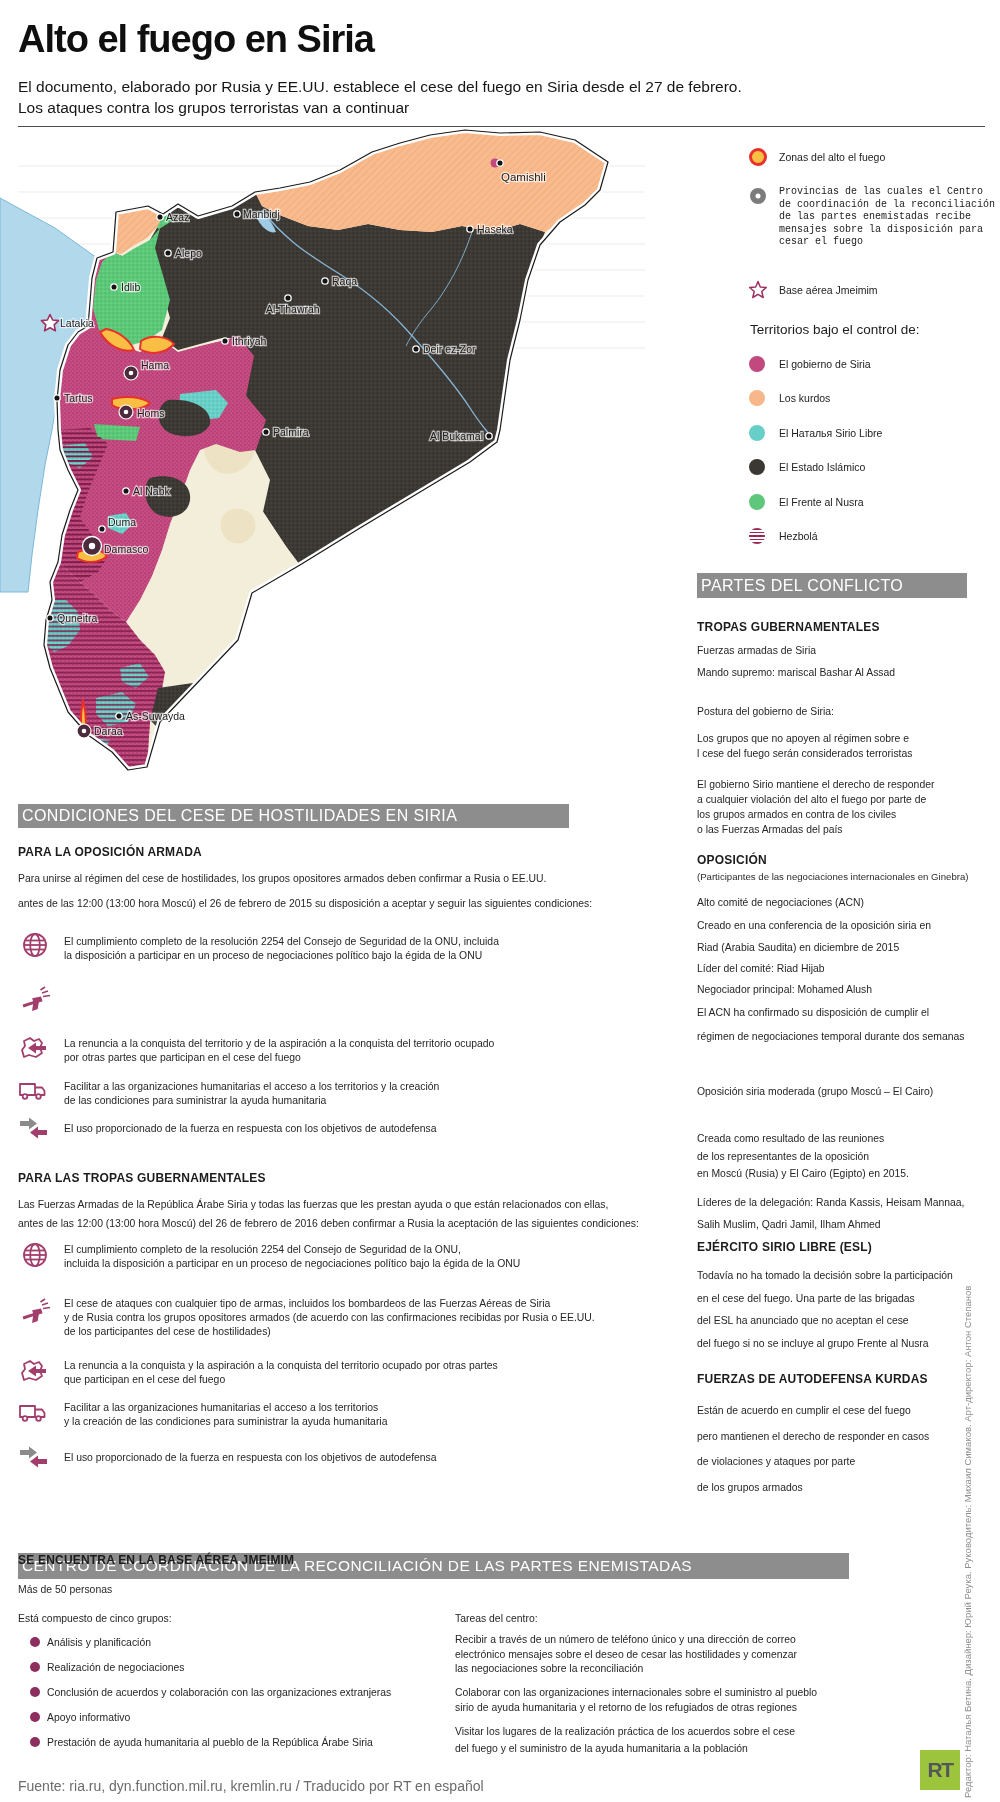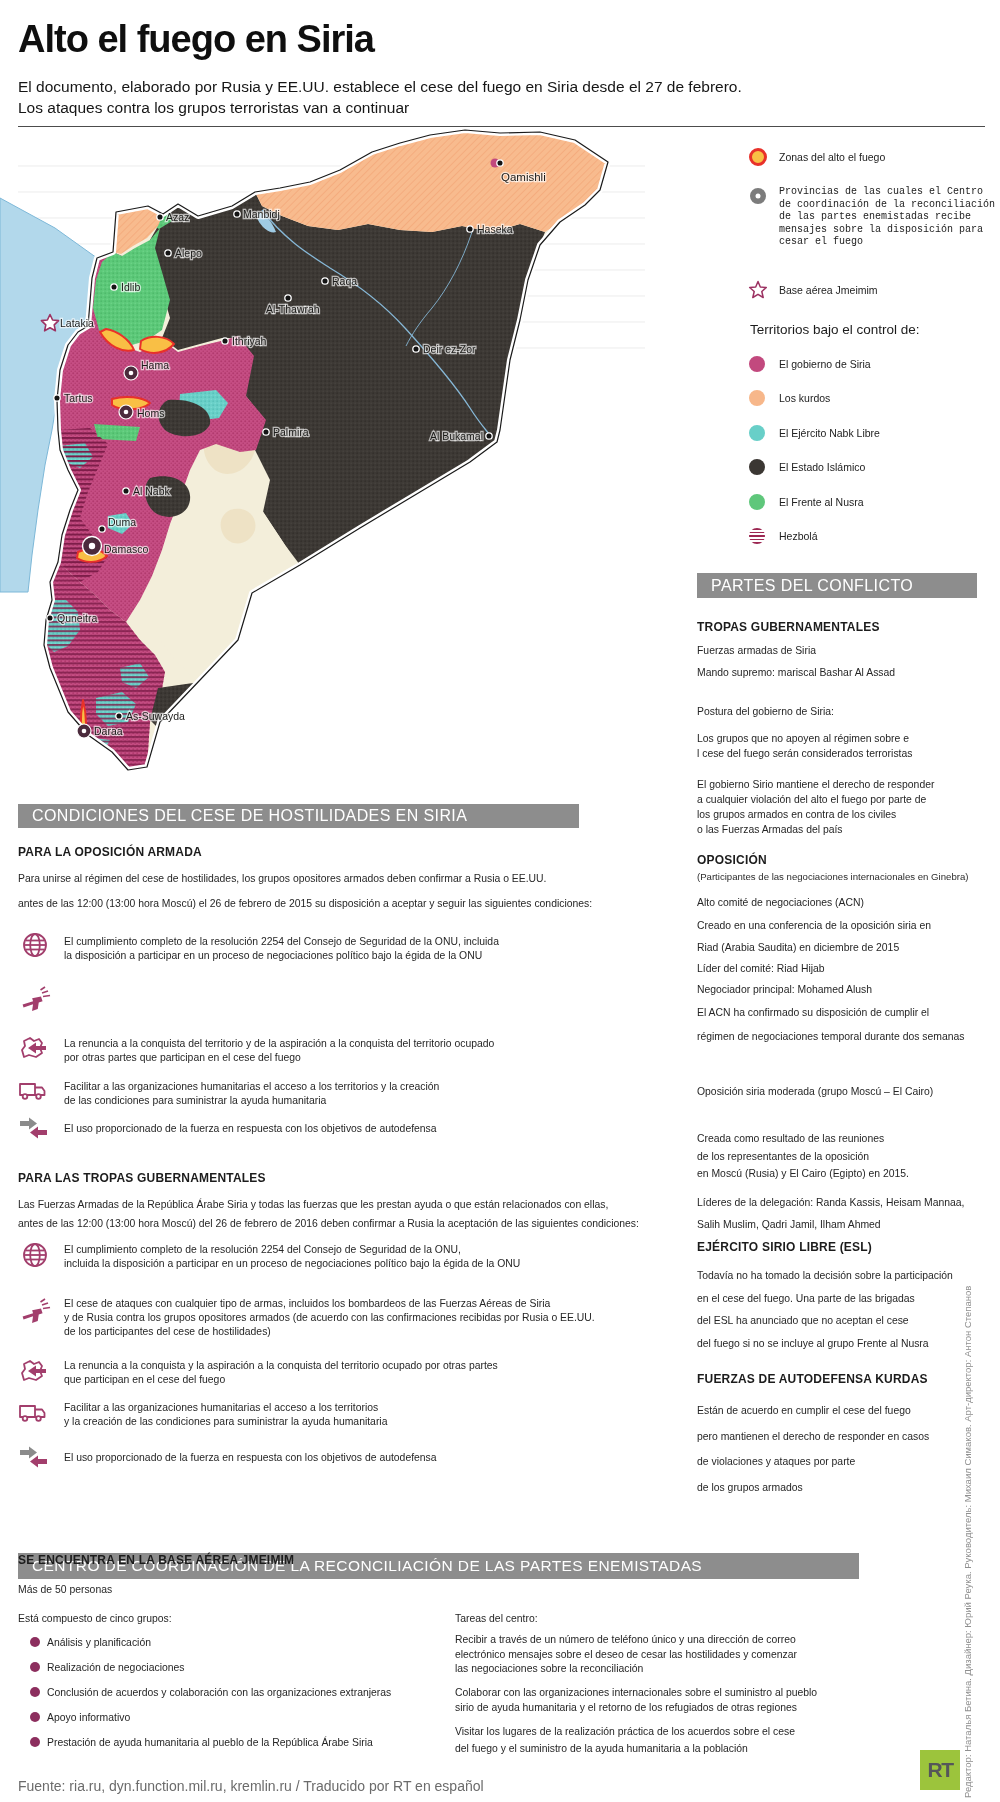--- a/index.html
+++ b/index.html
@@ -2,21 +2,21 @@
 <html><head>
 <meta charset="utf-8">
 <style>
   html,body{margin:0;padding:0;background:#fff;}
   .page{position:relative;width:1000px;height:1802px;background:#fff;overflow:hidden;
         font-family:"Liberation Sans",sans-serif;color:#262626;}
   .abs{position:absolute;}
   .title{left:18px;top:18px;font-size:38px;font-weight:700;letter-spacing:-1px;color:#0f0f0f;}
   .subtitle{left:18px;top:76px;font-size:15.5px;line-height:21px;color:#161616;white-space:pre-line;}
   .toprule{left:18px;top:126px;width:967px;height:1px;background:#4c4c4c;}
-  .bar{background:#8d8d8d;color:#fff;display:flex;align-items:center;padding-left:14px;letter-spacing:.4px;}
+  .bar{background:#8d8d8d;color:#fff;display:flex;align-items:center;padding-left:4px;letter-spacing:.4px;}
   .bar-partes{left:697px;top:573px;width:266px;height:25px;font-size:16px;}
   .bar-cond{left:18px;top:804px;width:547px;height:24px;font-size:16px;}
   .bar-centro{left:18px;top:1509px;width:827px;height:26px;font-size:15.5px;margin-top:44px;}
   .h-small{font-size:12px;font-weight:700;color:#1c1c1c;letter-spacing:.2px;}
   .body-txt{font-size:10.4px;line-height:14px;color:#262626;white-space:pre-line;}
   .nowrap{white-space:pre;}
   .rc{left:697px;width:300px;}
   .lh15{line-height:15px;}.lh17{line-height:17.5px;}.lh22{line-height:22.5px;}.lh25{line-height:25.5px;}
   .sub-note{font-size:9.6px;color:#2c2c2c;}
   .legend-txt{font-size:10.5px;color:#222;}
@@ -232,21 +232,21 @@
 
   <div class="abs legend-title" style="left:750px;top:322px">Territorios bajo el control de:</div>
 
   <div class="abs" style="left:749px;top:356px;width:16px;height:16px;border-radius:50%;background:#c2497e"></div>
   <div class="abs legend-txt" style="left:779px;top:358px">El gobierno de Siria</div>
 
   <div class="abs" style="left:749px;top:390px;width:16px;height:16px;border-radius:50%;background:#f7b78a"></div>
   <div class="abs legend-txt" style="left:779px;top:392px">Los kurdos</div>
 
   <div class="abs" style="left:749px;top:425px;width:16px;height:16px;border-radius:50%;background:#68cfc8"></div>
-  <div class="abs legend-txt" style="left:779px;top:427px">El Ejército Nabk Libre</div>
+  <div class="abs legend-txt" style="left:779px;top:427px">El Наталья Sirio Libre</div>
 
   <div class="abs" style="left:749px;top:459px;width:16px;height:16px;border-radius:50%;background:#3b3733"></div>
   <div class="abs legend-txt" style="left:779px;top:461px">El Estado Islámico</div>
 
   <div class="abs" style="left:749px;top:494px;width:16px;height:16px;border-radius:50%;background:#5fc77b"></div>
   <div class="abs legend-txt" style="left:779px;top:496px">El Frente al Nusra</div>
 
   <div class="abs" style="left:749px;top:528px;width:16px;height:16px;border-radius:50%;background:repeating-linear-gradient(180deg,#9c2752 0 1.7px,#fff 1.7px 3.6px)"></div>
   <div class="abs legend-txt" style="left:779px;top:530px">Hezbolá</div>
 

